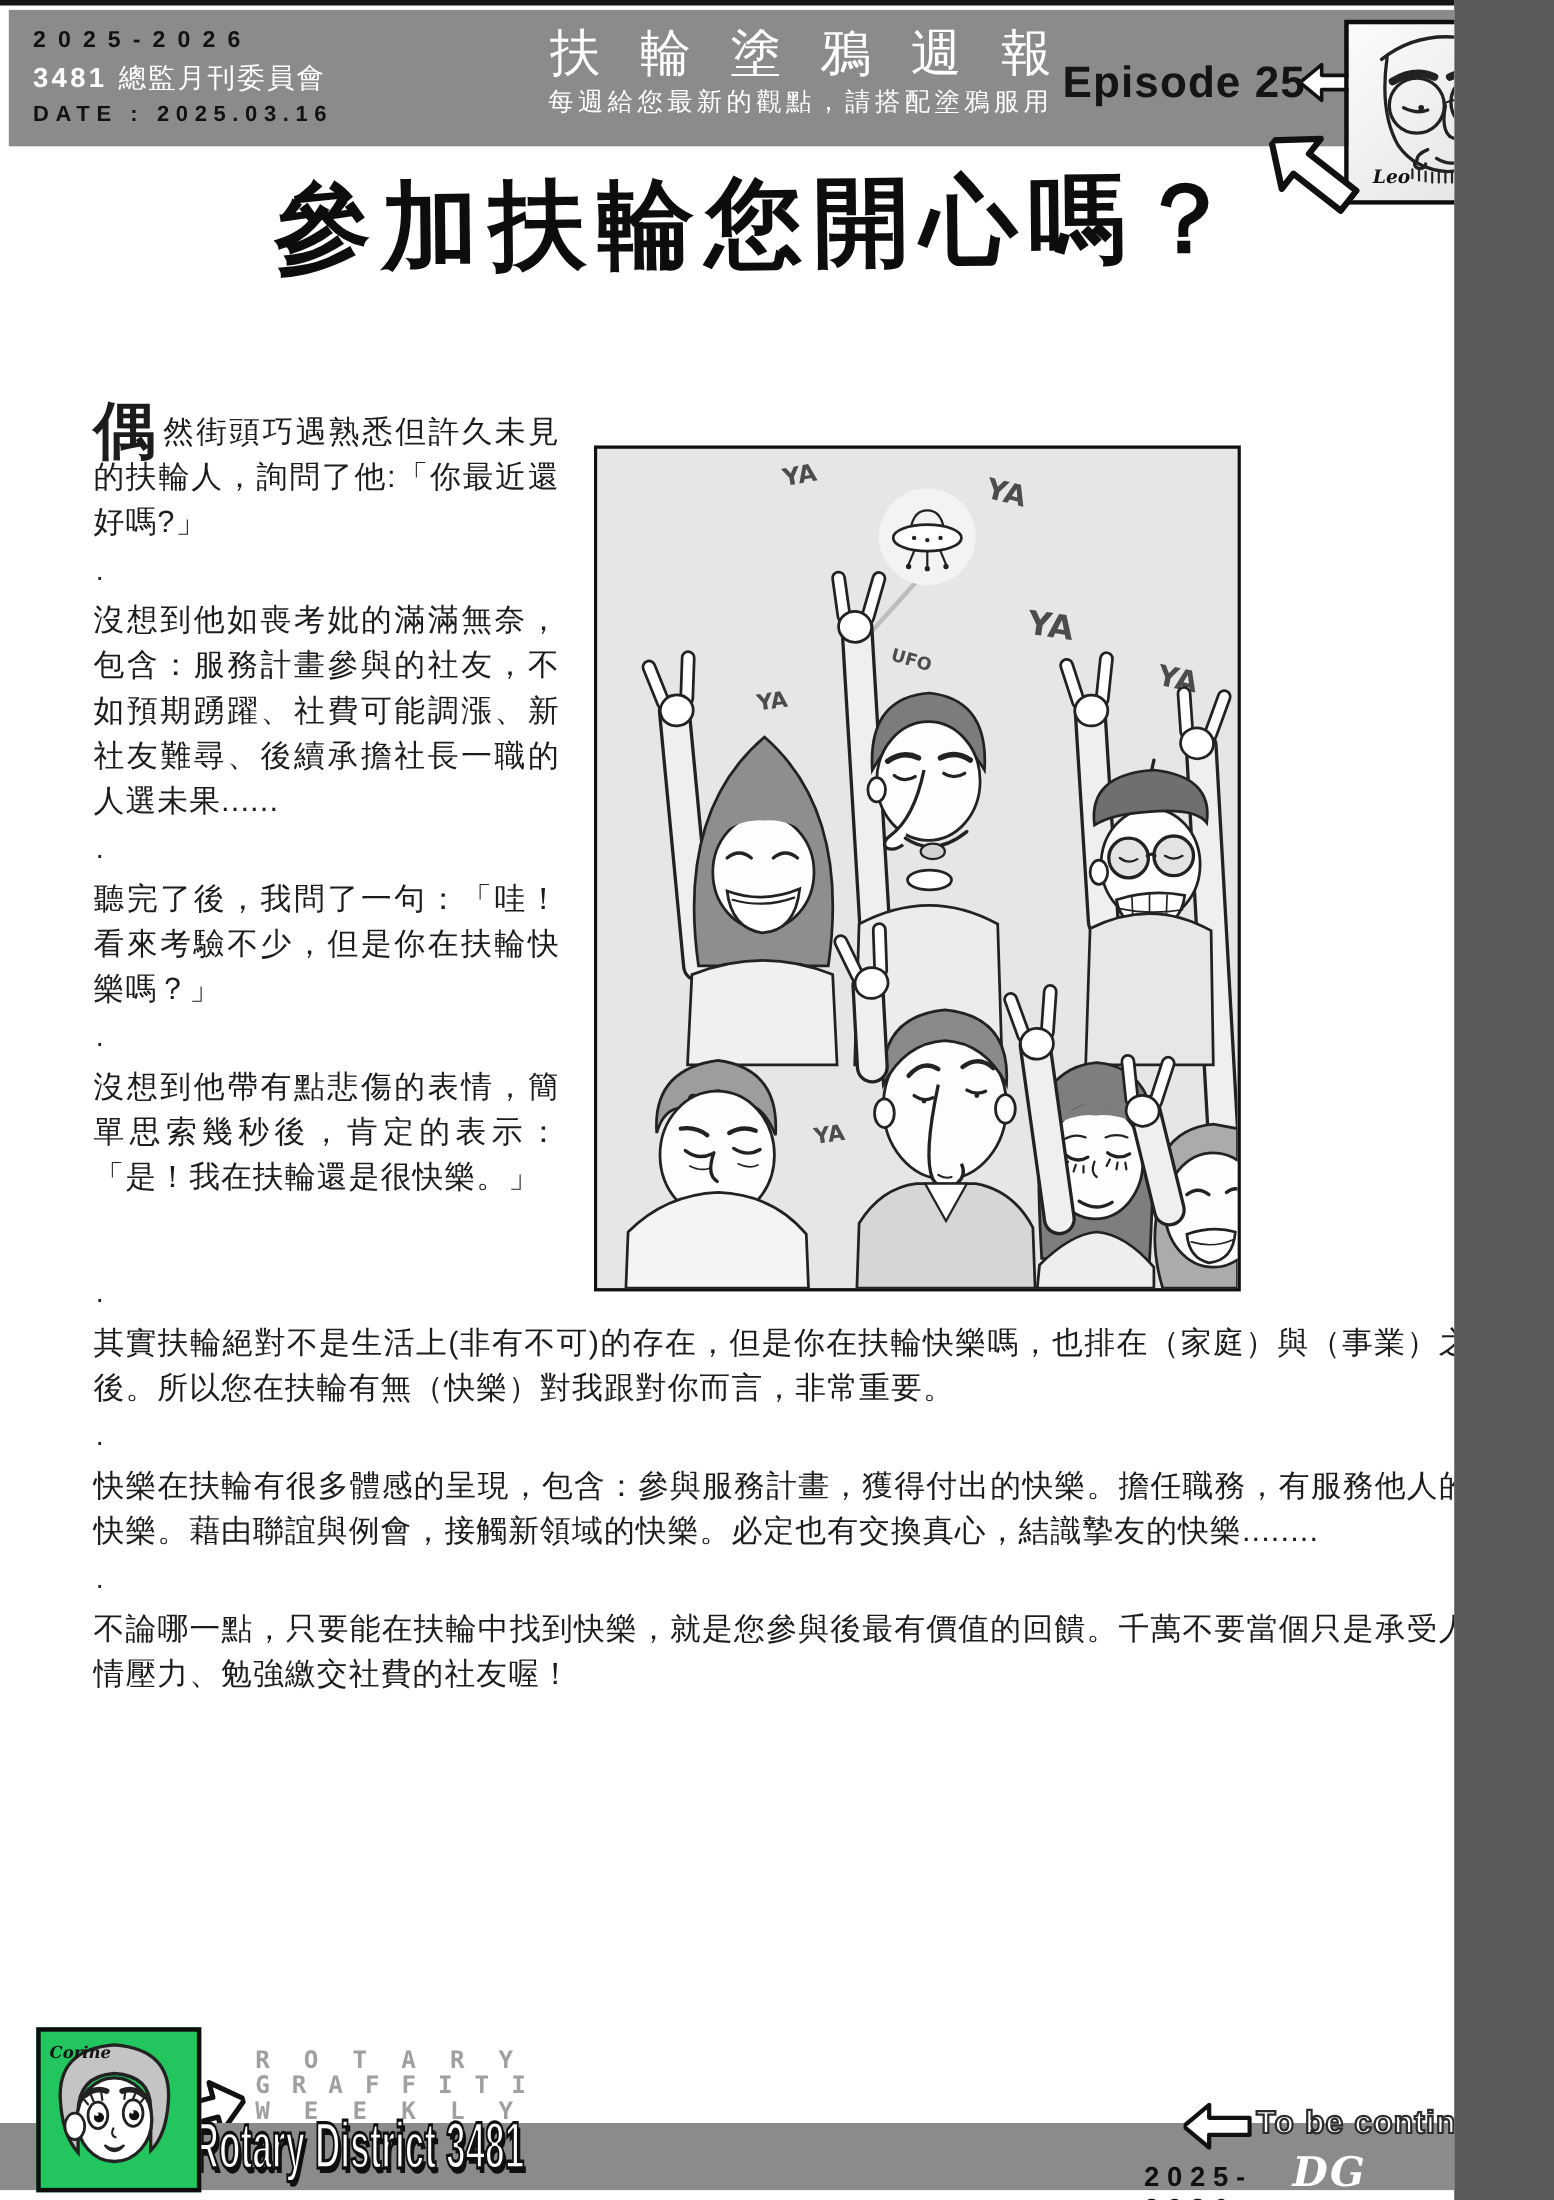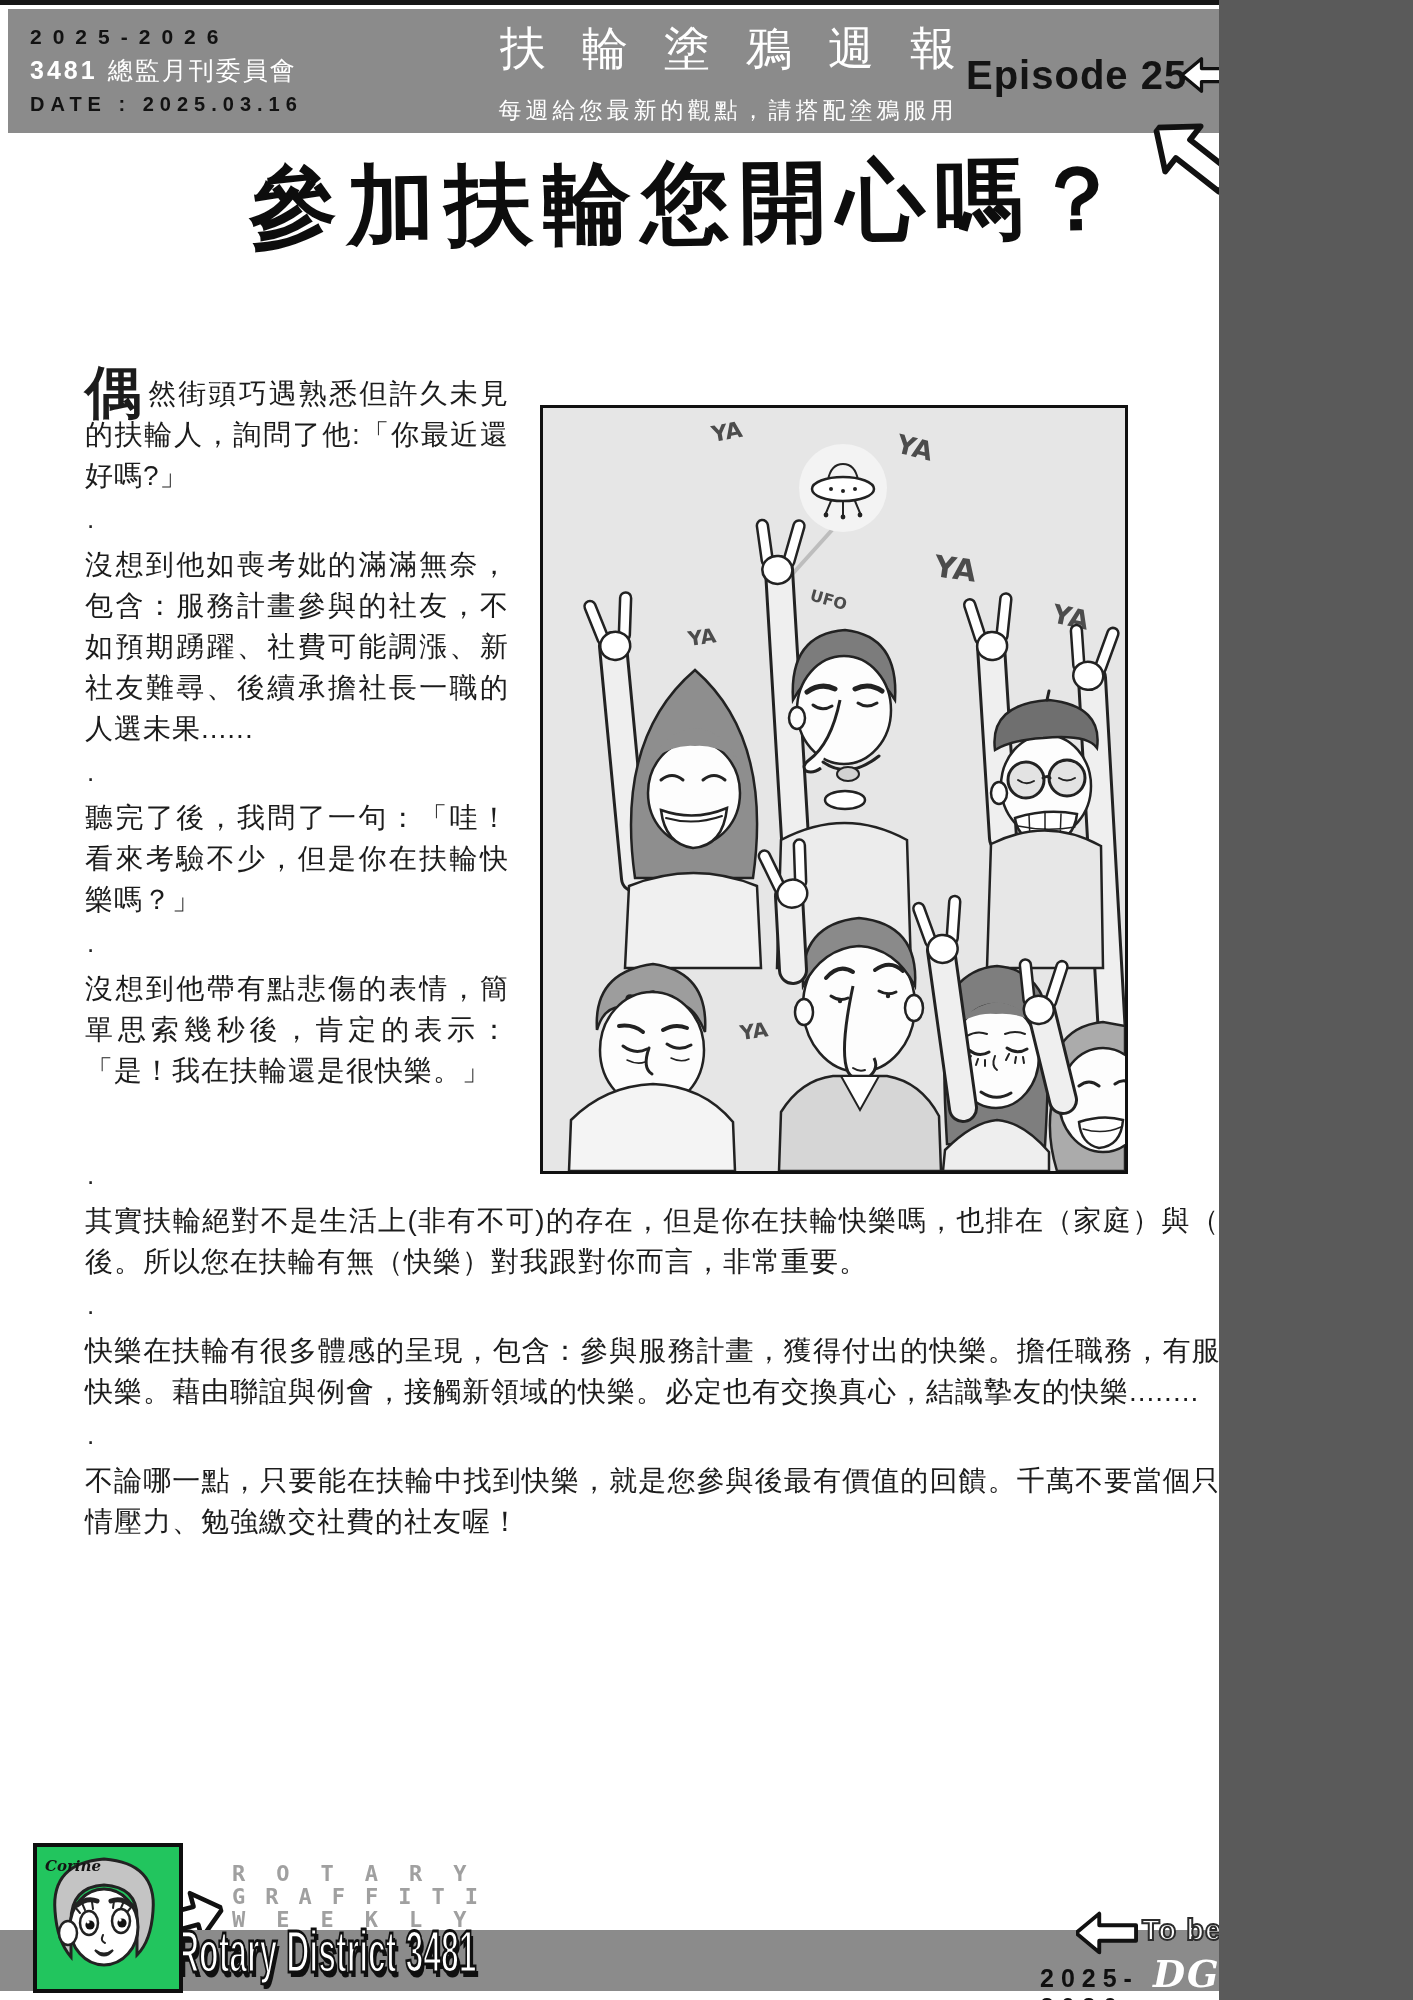--- a/index.html
+++ b/index.html
@@ -1,31 +1,31 @@
 <!DOCTYPE html>
 <html><head>
 <meta charset="utf-8">
 <style>
   html,body{margin:0;padding:0;background:#5a5a5a;}
-  .page{position:relative;width:1219px;height:2000px;background:#ffffff;overflow:hidden;
+  .page{position:relative;width:1322px;height:2000px;background:#ffffff;overflow:hidden;
         font-family:"Liberation Sans",sans-serif;color:#1c1c1c;}
   .abs{position:absolute;}
 
   
   .top-rule{left:0;top:0;width:1413px;height:5px;background:#161616;}
 
   
   .masthead{left:8px;top:9px;width:1392px;height:124px;background:#8b8b8b;}
   .mast-term{left:22px;top:16px;font-size:21px;font-weight:700;letter-spacing:11px;color:#121212;}
   .mast-committee{left:22px;top:45px;font-size:25px;color:#ffffff;letter-spacing:2px;}
   .mast-committee .no{font-weight:700;letter-spacing:3px;margin-right:10px;}
   .mast-date{left:22px;top:84px;font-size:20px;font-weight:700;letter-spacing:6px;color:#121212;}
   .mast-center{left:430px;top:10px;width:580px;text-align:center;}
   .mast-title{font-size:46px;font-weight:400;color:#ffffff;letter-spacing:36px;margin-left:36px;line-height:58px;}
-  .mast-subtitle{font-size:23px;color:#ffffff;letter-spacing:4px;margin-top:18px;}
+  .mast-subtitle{font-size:23px;color:#ffffff;letter-spacing:4px;margin-top:0;}
   .episode{left:958px;top:44px;font-size:40px;font-weight:800;color:#141414;letter-spacing:1px;}
 
   
   .arrow-svg polygon{fill:#ffffff;stroke:#111111;stroke-width:4;stroke-linejoin:round;}
   .ep-arrow{left:1182px;top:55px;width:52px;height:40px;}
   .leo-arrow{left:1146px;top:124px;width:92px;height:64px;transform:rotate(38deg);}
   .corine-arrow{left:150px;top:1892px;width:74px;height:52px;transform:rotate(-15deg);}
   .cont-arrow{left:1076px;top:1910px;width:62px;height:46px;}
 
   

